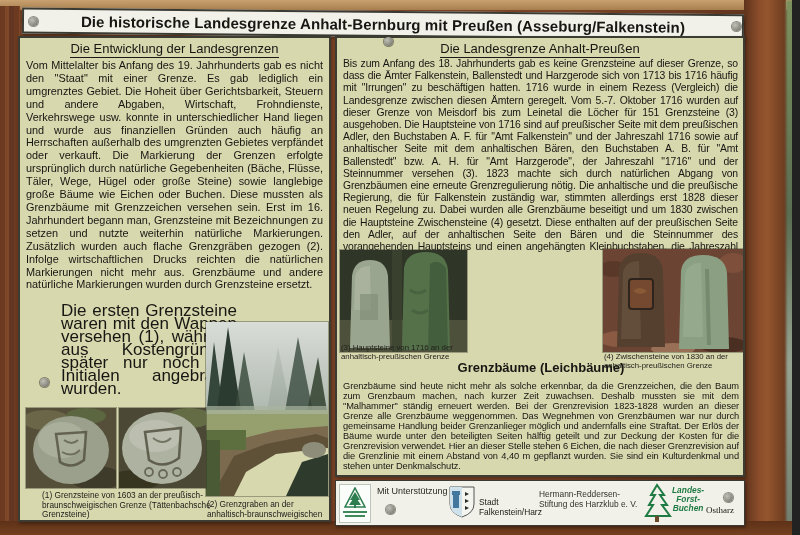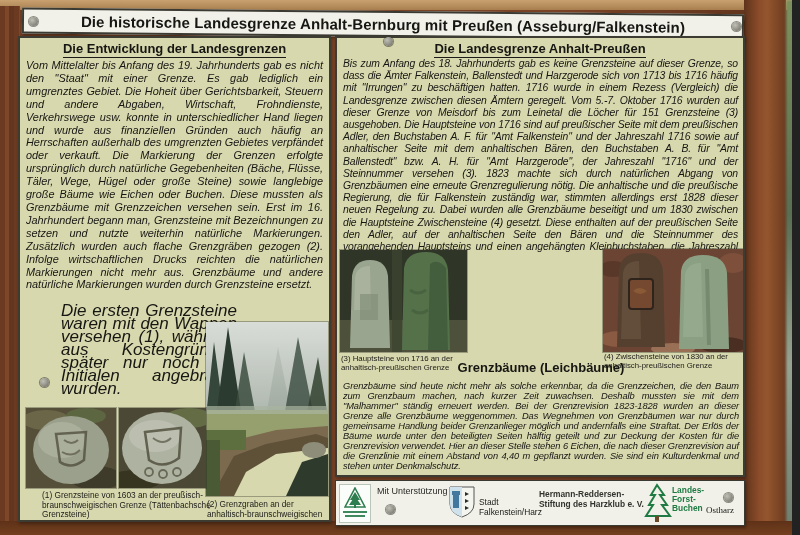--- a/index.html
+++ b/index.html
@@ -23,57 +23,57 @@
   
   .strip{position:absolute;background:#f1f1e9;border:2px solid #3a3a32;box-sizing:border-box;
          box-shadow:1px 2px 3px rgba(0,0,0,.35);}
   .title-strip{left:22px;top:8px;width:722px;height:26px;display:flex;align-items:center;
                justify-content:center;transform:rotate(.55deg);transform-origin:60px 50%;}
   .title-strip span{font-weight:bold;font-size:15px;letter-spacing:.1px;white-space:nowrap;}
   .panel{position:absolute;background:#d8d8af;border:2px solid #3c3c33;box-sizing:border-box;
          overflow:hidden;box-shadow:1px 2px 3px rgba(0,0,0,.3);}
   .left-panel{left:18px;top:36px;width:313px;height:486px;}
   .right-panel{left:335px;top:36px;width:410px;height:441px;}
-  .panel h2{margin:0;text-align:center;font-size:13px;font-weight:bold;}
+  .panel h2{margin:0;text-align:center;font-size:13px;font-weight:normal;}
   .panel h2 span{border-bottom:1.5px solid #1a1a16;padding-bottom:1px;}
-  .jp{text-align:justify;margin:0;font-style:italic;}
+  .jp{text-align:justify;margin:0;}
   
   .lp-head{position:absolute;left:0;top:3px;width:100%;}
   .lp-para1{position:absolute;left:6px;top:21px;width:297px;font-size:10.9px;line-height:12.9px;}
   .lp-bottom{position:absolute;left:6px;top:264px;width:300px;height:214px;}
   .lp-para2{position:absolute;left:0;top:2px;width:176px;font-size:17px;line-height:13px;margin-left:35px;}
   .photo2{position:absolute;left:180px;top:20px;width:122px;height:174px;}
   .photo1-row{position:absolute;left:0;top:106px;display:flex;gap:3px;}
   .caption{font-size:8.3px;line-height:9.6px;color:#20201c;}
   .lp-cap1{position:absolute;left:16px;top:189px;width:186px;}
   .lp-cap2{position:absolute;left:181px;top:198px;width:121px;}
   
   .rp-head{position:absolute;left:0;top:3px;width:100%;}
   .rp-para1{position:absolute;left:6px;top:20px;width:395px;font-size:10.4px;line-height:12.2px;letter-spacing:-.15px;}
   .photo3{position:absolute;left:3px;top:212px;width:127px;height:102px;}
   .photo4{position:absolute;left:266px;top:211px;width:140px;height:103px;}
-  .rp-cap3{position:absolute;left:4px;top:317px;width:150px;font-size:7.8px;line-height:8.9px;}
+  .rp-cap3{position:absolute;left:4px;top:306px;width:150px;font-size:7.8px;line-height:8.9px;}
   .rp-cap4{position:absolute;left:267px;top:315px;width:140px;font-size:7.8px;line-height:8.9px;}
   .rp-head2{position:absolute;left:98px;top:322px;width:212px;text-align:center;
             font-size:13px;font-weight:bold;white-space:nowrap;}
   .rp-para2{position:absolute;left:6px;top:343px;width:396px;font-size:9.3px;line-height:10px;letter-spacing:-.1px;}
   .photo{box-shadow:0 0 0 1px rgba(40,40,30,.35);}
   .photo svg{display:block;}
   
   .footer{left:335px;top:480px;width:410px;height:46px;border-width:1px;}
   .fo-logobox{position:absolute;left:3px;top:3px;width:32px;height:39px;border:1px solid #b9c6b9;
               background:#fbfdfa;display:flex;flex-direction:column;align-items:center;padding-top:2px;box-sizing:border-box;}
   .fo-logobox .bar{width:24px;height:2px;background:#3f8a5c;margin-top:2px;}
   .fo-support{position:absolute;left:41px;top:5px;width:120px;font-size:9px;color:#2a2a26;}
   .fo-shield{position:absolute;left:113px;top:5px;}
   .fo-stadt{position:absolute;left:143px;top:17px;font-size:8.4px;line-height:9.6px;color:#20201c;}
-  .fo-stiftung{position:absolute;left:203px;top:9px;font-size:8.4px;line-height:9.8px;font-weight:bold;color:#33332e;}
+  .fo-stiftung{position:absolute;left:203px;top:9px;font-size:8.4px;line-height:9.8px;font-weight:normal;color:#33332e;}
   .fo-forstlogo{position:absolute;left:306px;top:2px;}
   .fo-forsttext{position:absolute;left:336px;top:5px;font-size:8.4px;line-height:9px;
-                font-weight:bold;color:#1f7a43;}
+                font-style:italic;font-weight:bold;color:#1f7a43;text-align:center;}
   .fo-ostharz{position:absolute;left:370px;top:24px;font-size:9px;color:#20201c;font-family:Liberation Serif, serif;}
 </style>
 </head>
 <body>
 
 <div class="stage">
 
   <div class="wood-top"></div>
   <div class="wood-left"></div>
   <div class="wood-post"></div>

